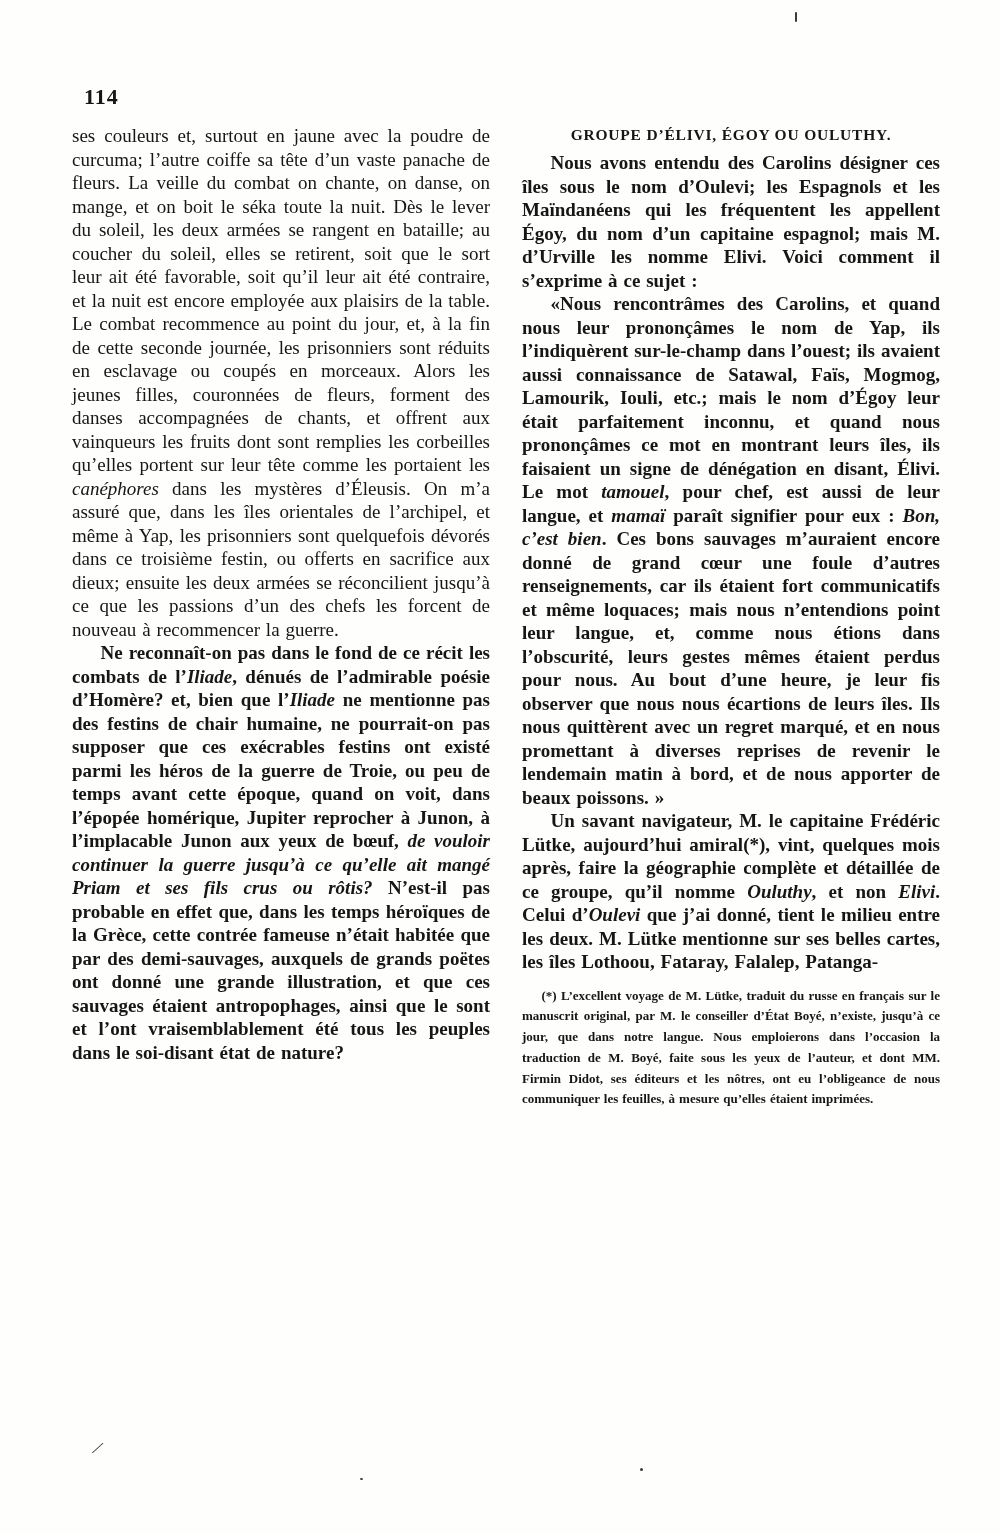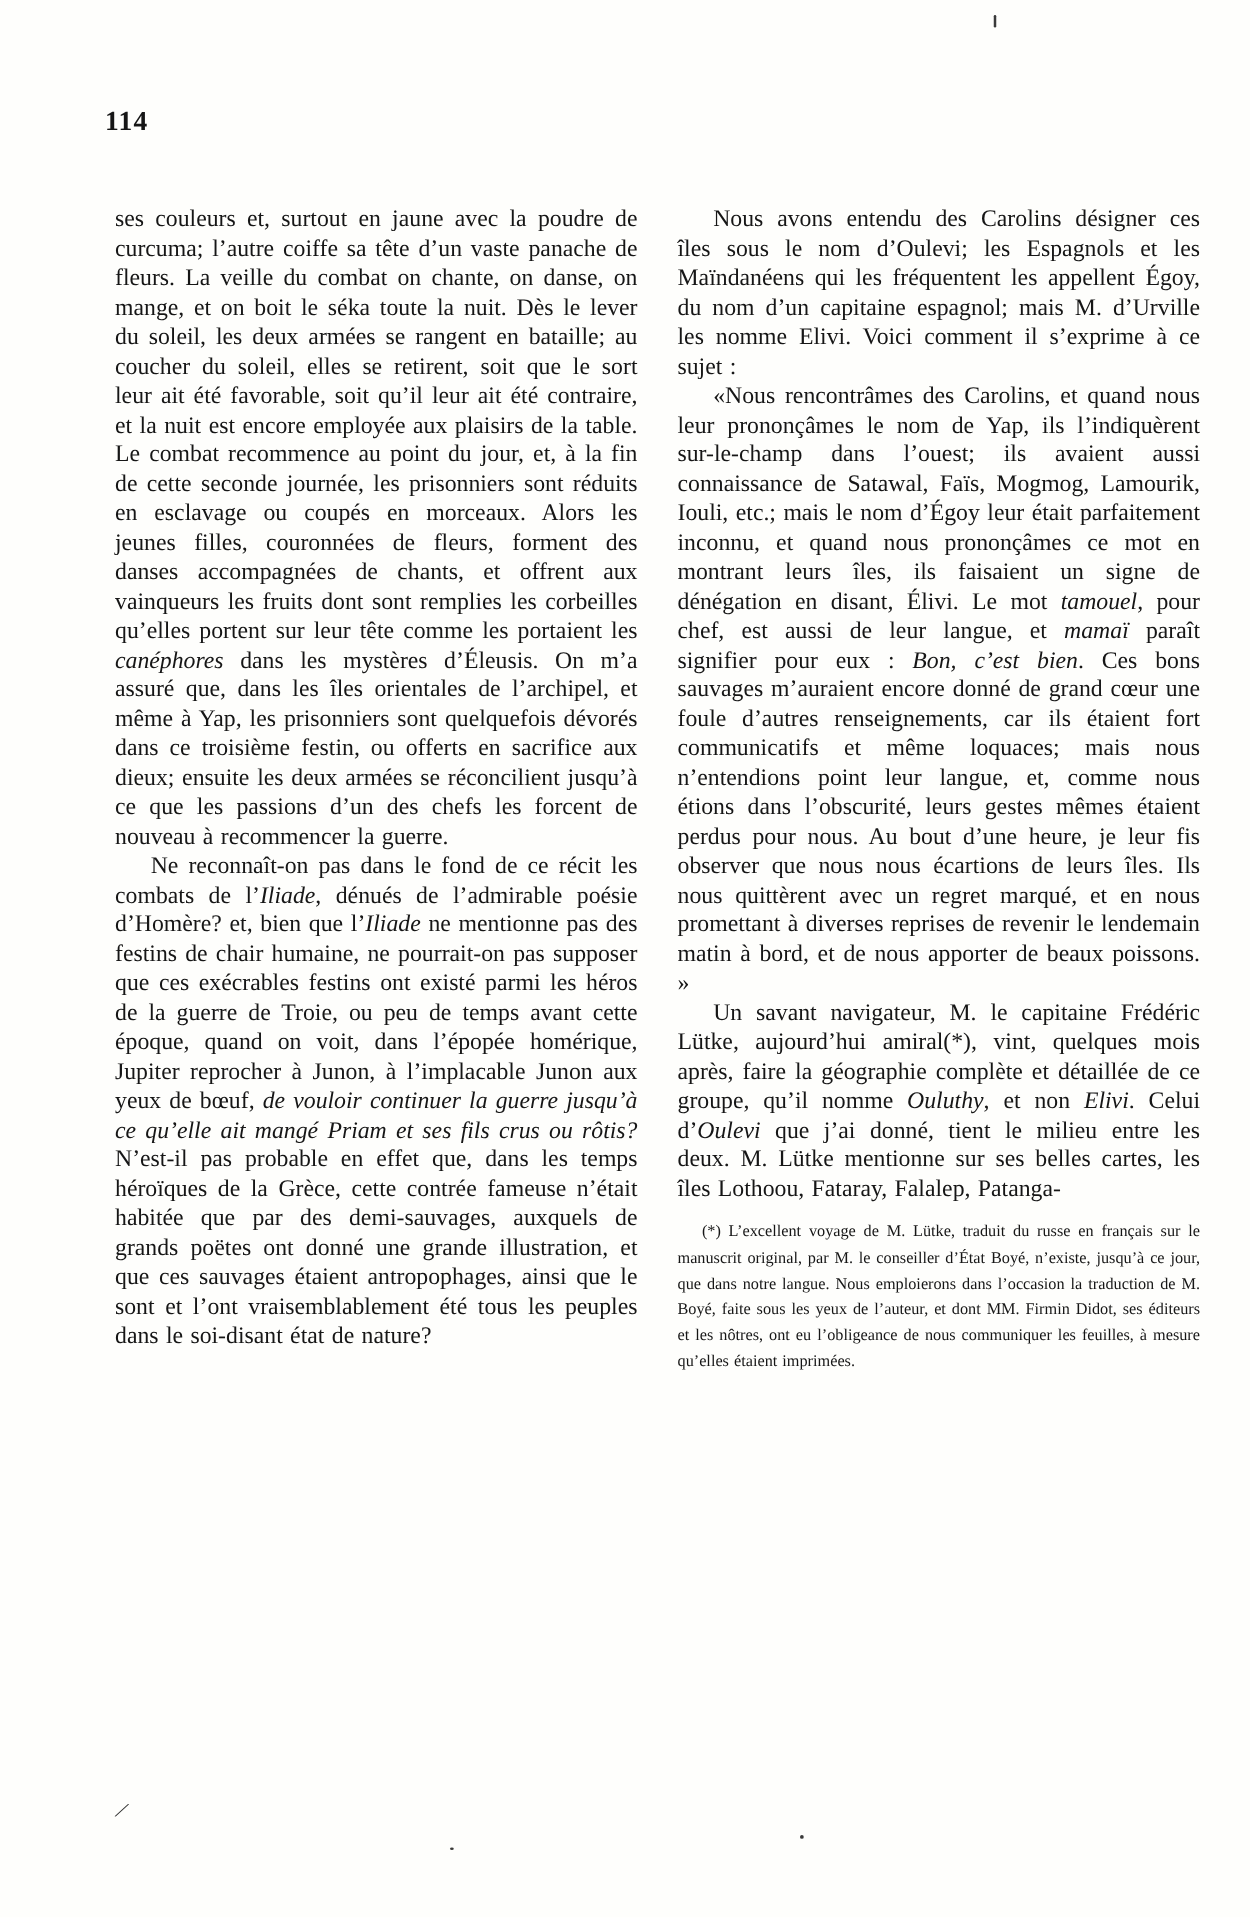--- a/index.html
+++ b/index.html
@@ -30,45 +30,44 @@
     left: 0;
     width: 100%;
     text-align: center;
     font-size: 24px;
     font-weight: bold;
     letter-spacing: 3px;
   }
   .columns {
     position: absolute;
     top: 124px;
-    left: 92px;
+    left: 72px;
     width: 868px;
     display: flex;
     gap: 32px;
-    margin-top: 40px;
   }
   .column {
     width: 424px;
   }
   .col-heading {
     text-align: center;
     font-weight: bold;
     font-size: 15.5px;
     letter-spacing: 0.8px;
     margin: 2px 0 7px 0;
     white-space: nowrap;
   }
   p.body-para {
     margin: 0;
     text-align: justify;
     font-size: 19px;
     line-height: 23.5px;
     word-spacing: 0.06em;
   }
-  p.indent { text-indent: 1.5em; }
+  p.indent { text-indent: 1.5em; font-weight: bold; }
   .it { font-style: italic; }
   .footnote {
     margin-top: 12px;
   }
   .footnote p.body-para {
     font-size: 13px;
     line-height: 20.8px;
   }
   .scan-artifact {
     position: absolute;
@@ -93,20 +92,21 @@
 
 
   <div class="columns">
 
     <div class="column" id="left-col">
         <p class="body-para"><span>ses couleurs et, surtout en jaune avec la poudre de curcuma; l’autre coiffe sa tête d’un vaste panache de fleurs. La veille du combat on chante, on danse, on mange, et on boit le séka toute la nuit. Dès le lever du soleil, les deux armées se rangent en bataille; au coucher du soleil, elles se retirent, soit que le sort leur ait été favorable, soit qu’il leur ait été contraire, et la nuit est encore employée aux plaisirs de la table. Le combat recommence au point du jour, et, à la fin de cette seconde journée, les prisonniers sont réduits en esclavage ou coupés en morceaux. Alors les jeunes filles, couronnées de fleurs, forment des danses accompagnées de chants, et offrent aux vainqueurs les fruits dont sont remplies les corbeilles qu’elles portent sur leur tête comme les portaient les </span><span class="it">canéphores</span><span> dans les mystères d’Éleusis. On m’a assuré que, dans les îles orientales de l’archipel, et même à Yap, les prisonniers sont quelquefois dévorés dans ce troisième festin, ou offerts en sacrifice aux dieux; ensuite les deux armées se réconcilient jusqu’à ce que les passions d’un des chefs les forcent de nouveau à recommencer la guerre.</span></p>
         <p class="body-para indent"><span>Ne reconnaît-on pas dans le fond de ce récit les combats de l’</span><span class="it">Iliade</span><span>, dénués de l’admirable poésie d’Homère? et, bien que l’</span><span class="it">Iliade</span><span> ne mentionne pas des festins de chair humaine, ne pourrait-on pas supposer que ces exécrables festins ont existé parmi les héros de la guerre de Troie, ou peu de temps avant cette époque, quand on voit, dans l’épopée homérique, Jupiter reprocher à Junon, à l’implacable Junon aux yeux de bœuf, </span><span class="it">de vouloir continuer la guerre jusqu’à ce qu’elle ait mangé Priam et ses fils crus ou rôtis?</span><span> N’est-il pas probable en effet que, dans les temps héroïques de la Grèce, cette contrée fameuse n’était habitée que par des demi-sauvages, auxquels de grands poëtes ont donné une grande illustration, et que ces sauvages étaient antropophages, ainsi que le sont et l’ont vraisemblablement été tous les peuples dans le soi-disant état de nature?</span></p>
       </div>
 
     <div class="column">
+      <div class="col-heading">GROUPE D’ÉLIVI, ÉGOY OU OULUTHY.</div>
       <div id="right-col-paras">
           <p class="body-para indent"><span>Nous avons entendu des Carolins désigner ces îles sous le nom d’Oulevi; les Espagnols et les Maïndanéens qui les fréquentent les appellent Égoy, du nom d’un capitaine espagnol; mais M. d’Urville les nomme Elivi. Voici comment il s’exprime à ce sujet :</span></p>
           <p class="body-para indent"><span>«Nous rencontrâmes des Carolins, et quand nous leur prononçâmes le nom de Yap, ils l’indiquèrent sur-le-champ dans l’ouest; ils avaient aussi connaissance de Satawal, Faïs, Mogmog, Lamourik, Iouli, etc.; mais le nom d’Égoy leur était parfaitement inconnu, et quand nous prononçâmes ce mot en montrant leurs îles, ils faisaient un signe de dénégation en disant, Élivi. Le mot </span><span class="it">tamouel</span><span>, pour chef, est aussi de leur langue, et </span><span class="it">mamaï</span><span> paraît signifier pour eux : </span><span class="it">Bon, c’est bien</span><span>. Ces bons sauvages m’auraient encore donné de grand cœur une foule d’autres renseignements, car ils étaient fort communicatifs et même loquaces; mais nous n’entendions point leur langue, et, comme nous étions dans l’obscurité, leurs gestes mêmes étaient perdus pour nous. Au bout d’une heure, je leur fis observer que nous nous écartions de leurs îles. Ils nous quittèrent avec un regret marqué, et en nous promettant à diverses reprises de revenir le lendemain matin à bord, et de nous apporter de beaux poissons. »</span></p>
           <p class="body-para indent"><span>Un savant navigateur, M. le capitaine Frédéric Lütke, aujourd’hui amiral(*), vint, quelques mois après, faire la géographie complète et détaillée de ce groupe, qu’il nomme </span><span class="it">Ouluthy</span><span>, et non </span><span class="it">Elivi</span><span>. Celui d’</span><span class="it">Oulevi</span><span> que j’ai donné, tient le milieu entre les deux. M. Lütke mentionne sur ses belles cartes, les îles Lothoou, Fataray, Falalep, Patanga-</span></p>
         </div>
       <div class="footnote" id="footnote">
           <p class="body-para indent"><span>(*) L’excellent voyage de M. Lütke, traduit du russe en français sur le manuscrit original, par M. le conseiller d’État Boyé, n’existe, jusqu’à ce jour, que dans notre langue. Nous emploierons dans l’occasion la traduction de M. Boyé, faite sous les yeux de l’auteur, et dont MM. Firmin Didot, ses éditeurs et les nôtres, ont eu l’obligeance de nous communiquer les feuilles, à mesure qu’elles étaient imprimées.</span></p>
         </div>
     </div>
 

